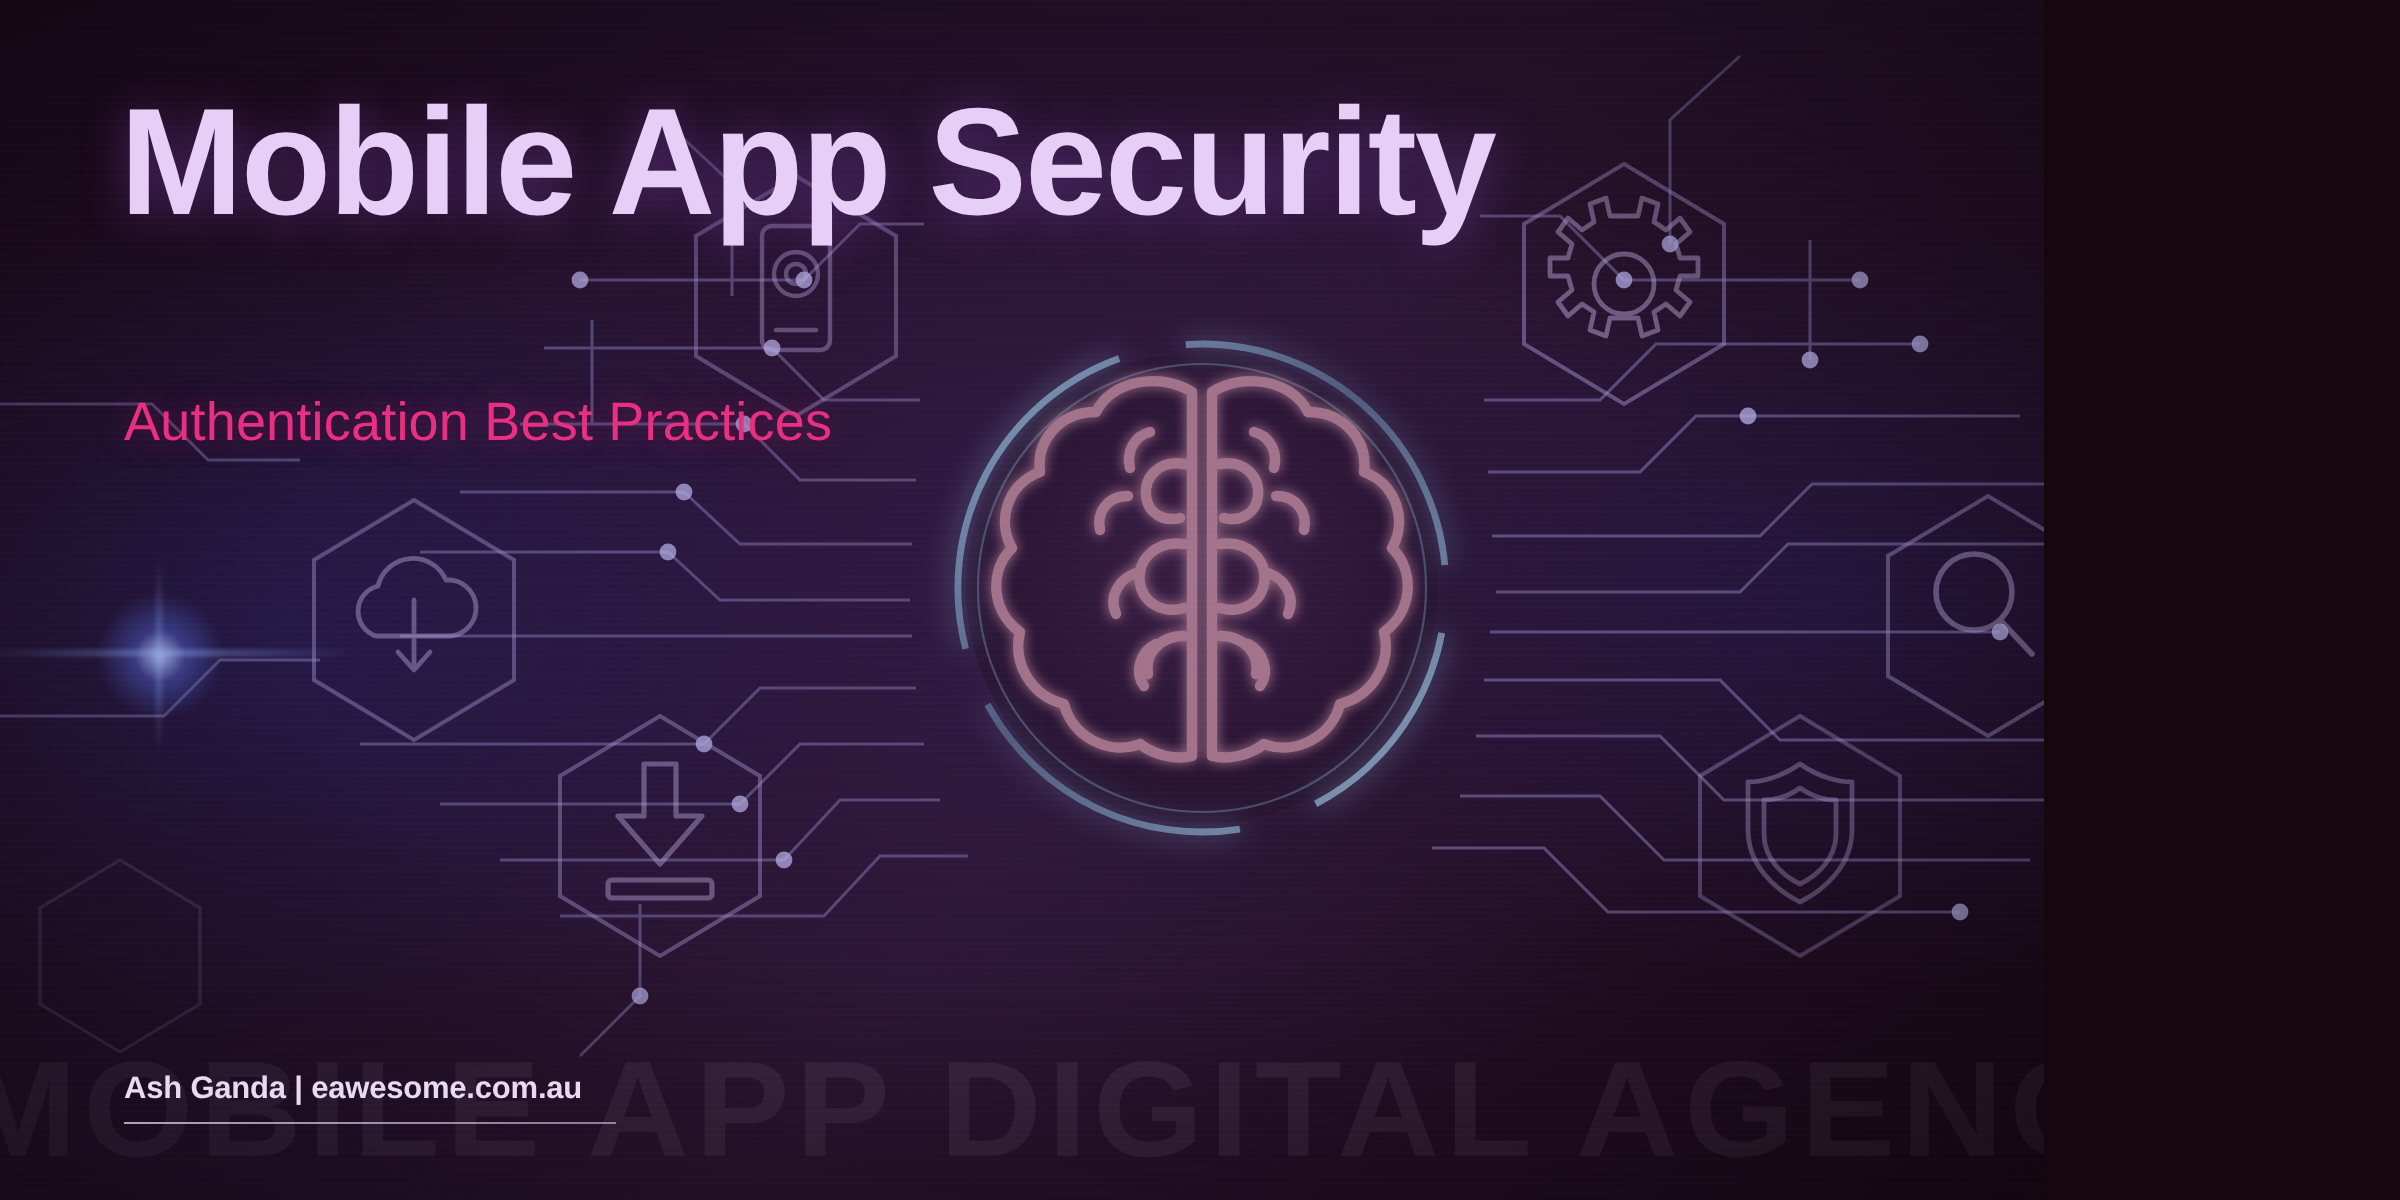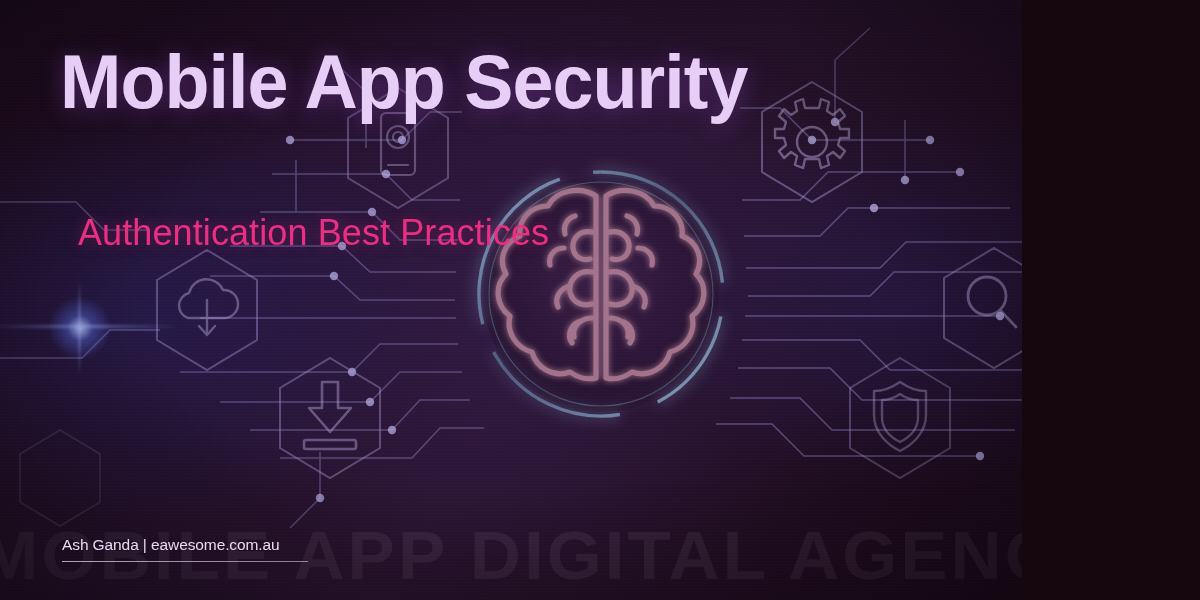--- a/index.html
+++ b/index.html
@@ -82,38 +82,38 @@
     color: #e7cef7;
     transform: scaleX(0.97);
     transform-origin: left center;
     text-shadow: 0 2px 22px rgba(120,60,160,0.55);
     white-space: nowrap;
   }
   .subtitle {
     position: absolute;
     left: 62px;
     top: 196px;
-    margin: 16px;
+    margin: 0;
     font-family: "Liberation Sans", sans-serif;
     font-weight: 400;
-    font-size: 36px;
+    font-size: 27px;
     letter-spacing: 0.1px;
     color: #ea2f82;
     text-shadow: 0 0 16px rgba(234,47,130,0.35);
     white-space: nowrap;
   }
   .footer {
     position: absolute;
     left: 62px;
     bottom: 38px;
     width: 246px;
   }
   .footer-text {
     font-family: "Liberation Sans", sans-serif;
-    font-weight: 400;
+    font-weight: 700;
     font-size: 15.5px;
     letter-spacing: -0.1px;
     color: #ead9f3;
     white-space: nowrap;
   }
   .footer-rule {
     margin-top: 7px;
     height: 1.5px;
     width: 246px;
     background: linear-gradient(to right, rgba(226,210,240,0.75), rgba(226,210,240,0.55));

